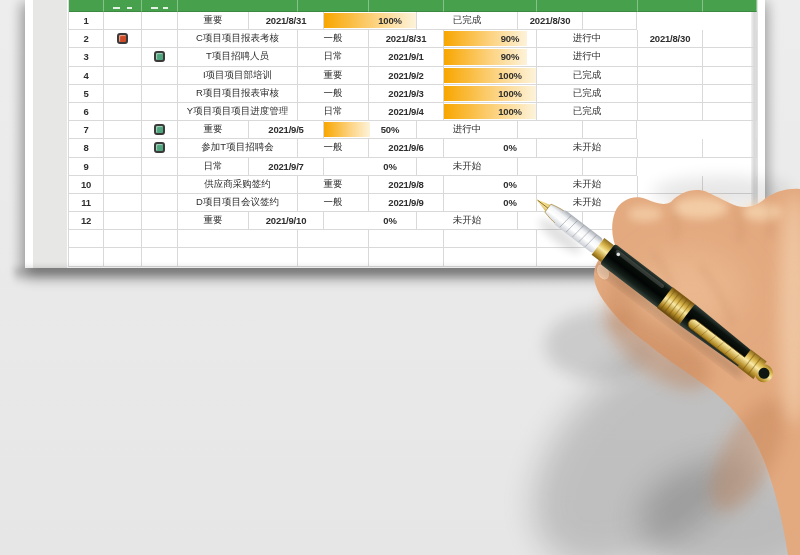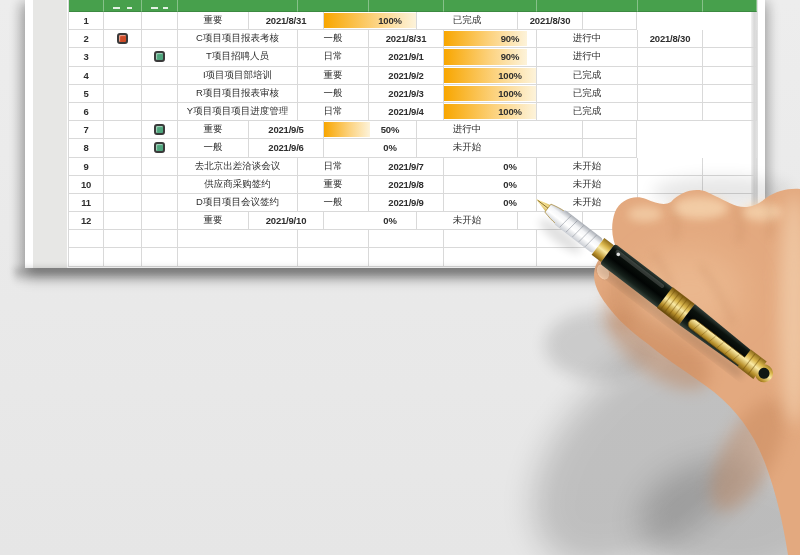--- a/index.html
+++ b/index.html
@@ -165,34 +165,34 @@
           <div class="cell c7">进行中</div>
           <div class="cell c8 b"></div>
           <div class="cell c9"></div>
         </div>
         <div class="trow">
           <div class="cell c0 b">8</div>
           <div class="cell c1"></div>
           <div class="cell c2">
             <span class="flag" style="background: rgb(79, 165, 125);"></span>
           </div>
+          <div class="cell c3">参加T项目招聘会</div>
           <div class="cell c4">一般</div>
           <div class="cell c5 b">2021/9/6</div>
           <div class="cell c6 b">
             <span class="pct">0%</span>
           </div>
           <div class="cell c7">未开始</div>
           <div class="cell c8 b"></div>
           <div class="cell c9"></div>
         </div>
         <div class="trow">
           <div class="cell c0 b">9</div>
           <div class="cell c1"></div>
           <div class="cell c2"></div>
-          <div class="cell c3">去北京出差洽谈会议</div>
           <div class="cell c4">日常</div>
           <div class="cell c5 b">2021/9/7</div>
           <div class="cell c6 b">
             <span class="pct">0%</span>
           </div>
           <div class="cell c7">未开始</div>
           <div class="cell c8 b"></div>
           <div class="cell c9"></div>
         </div>
         <div class="trow">

